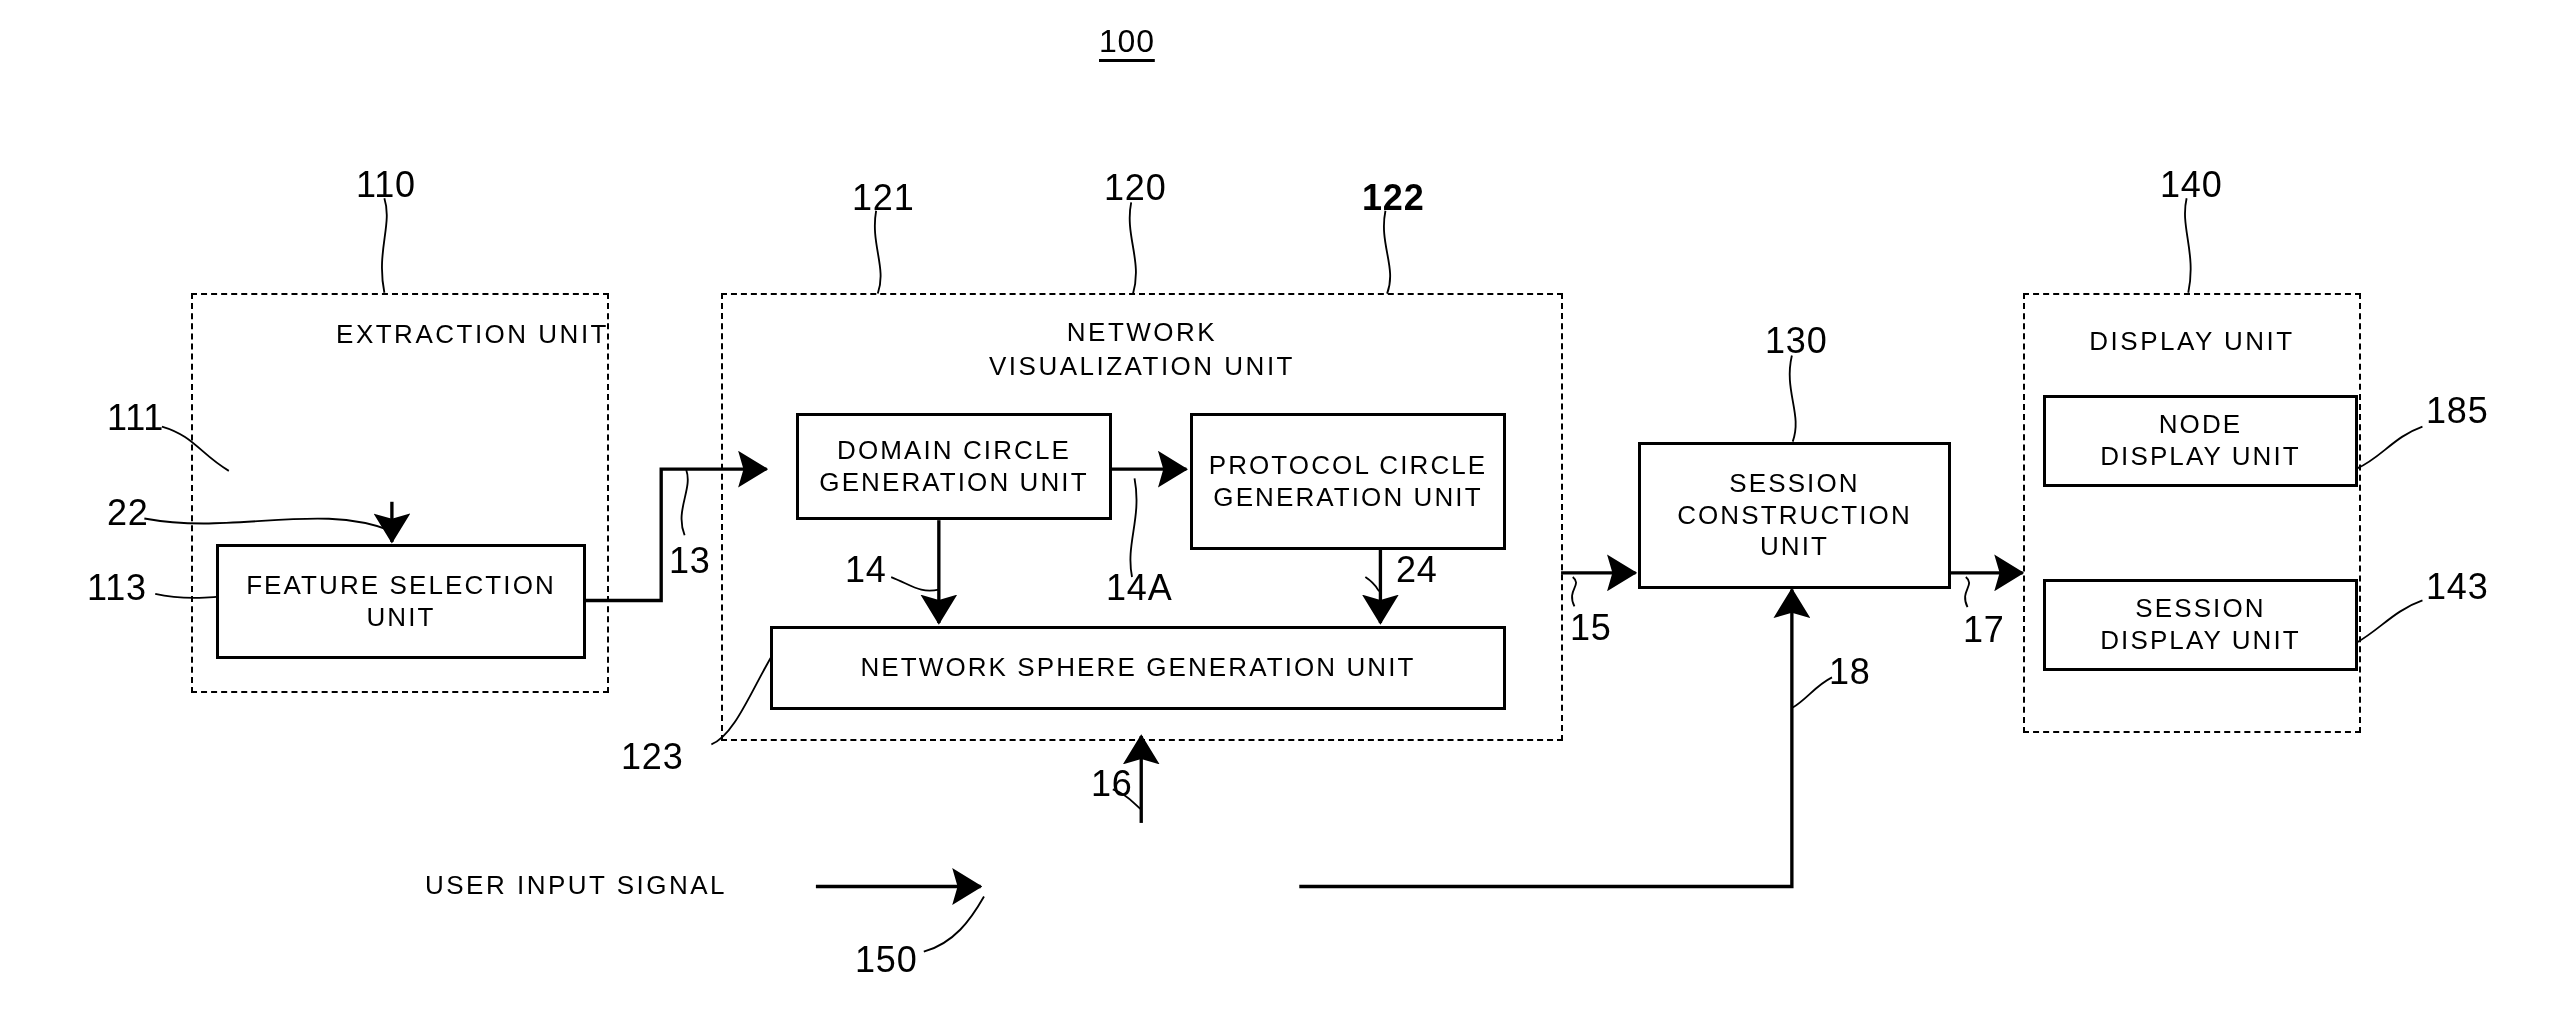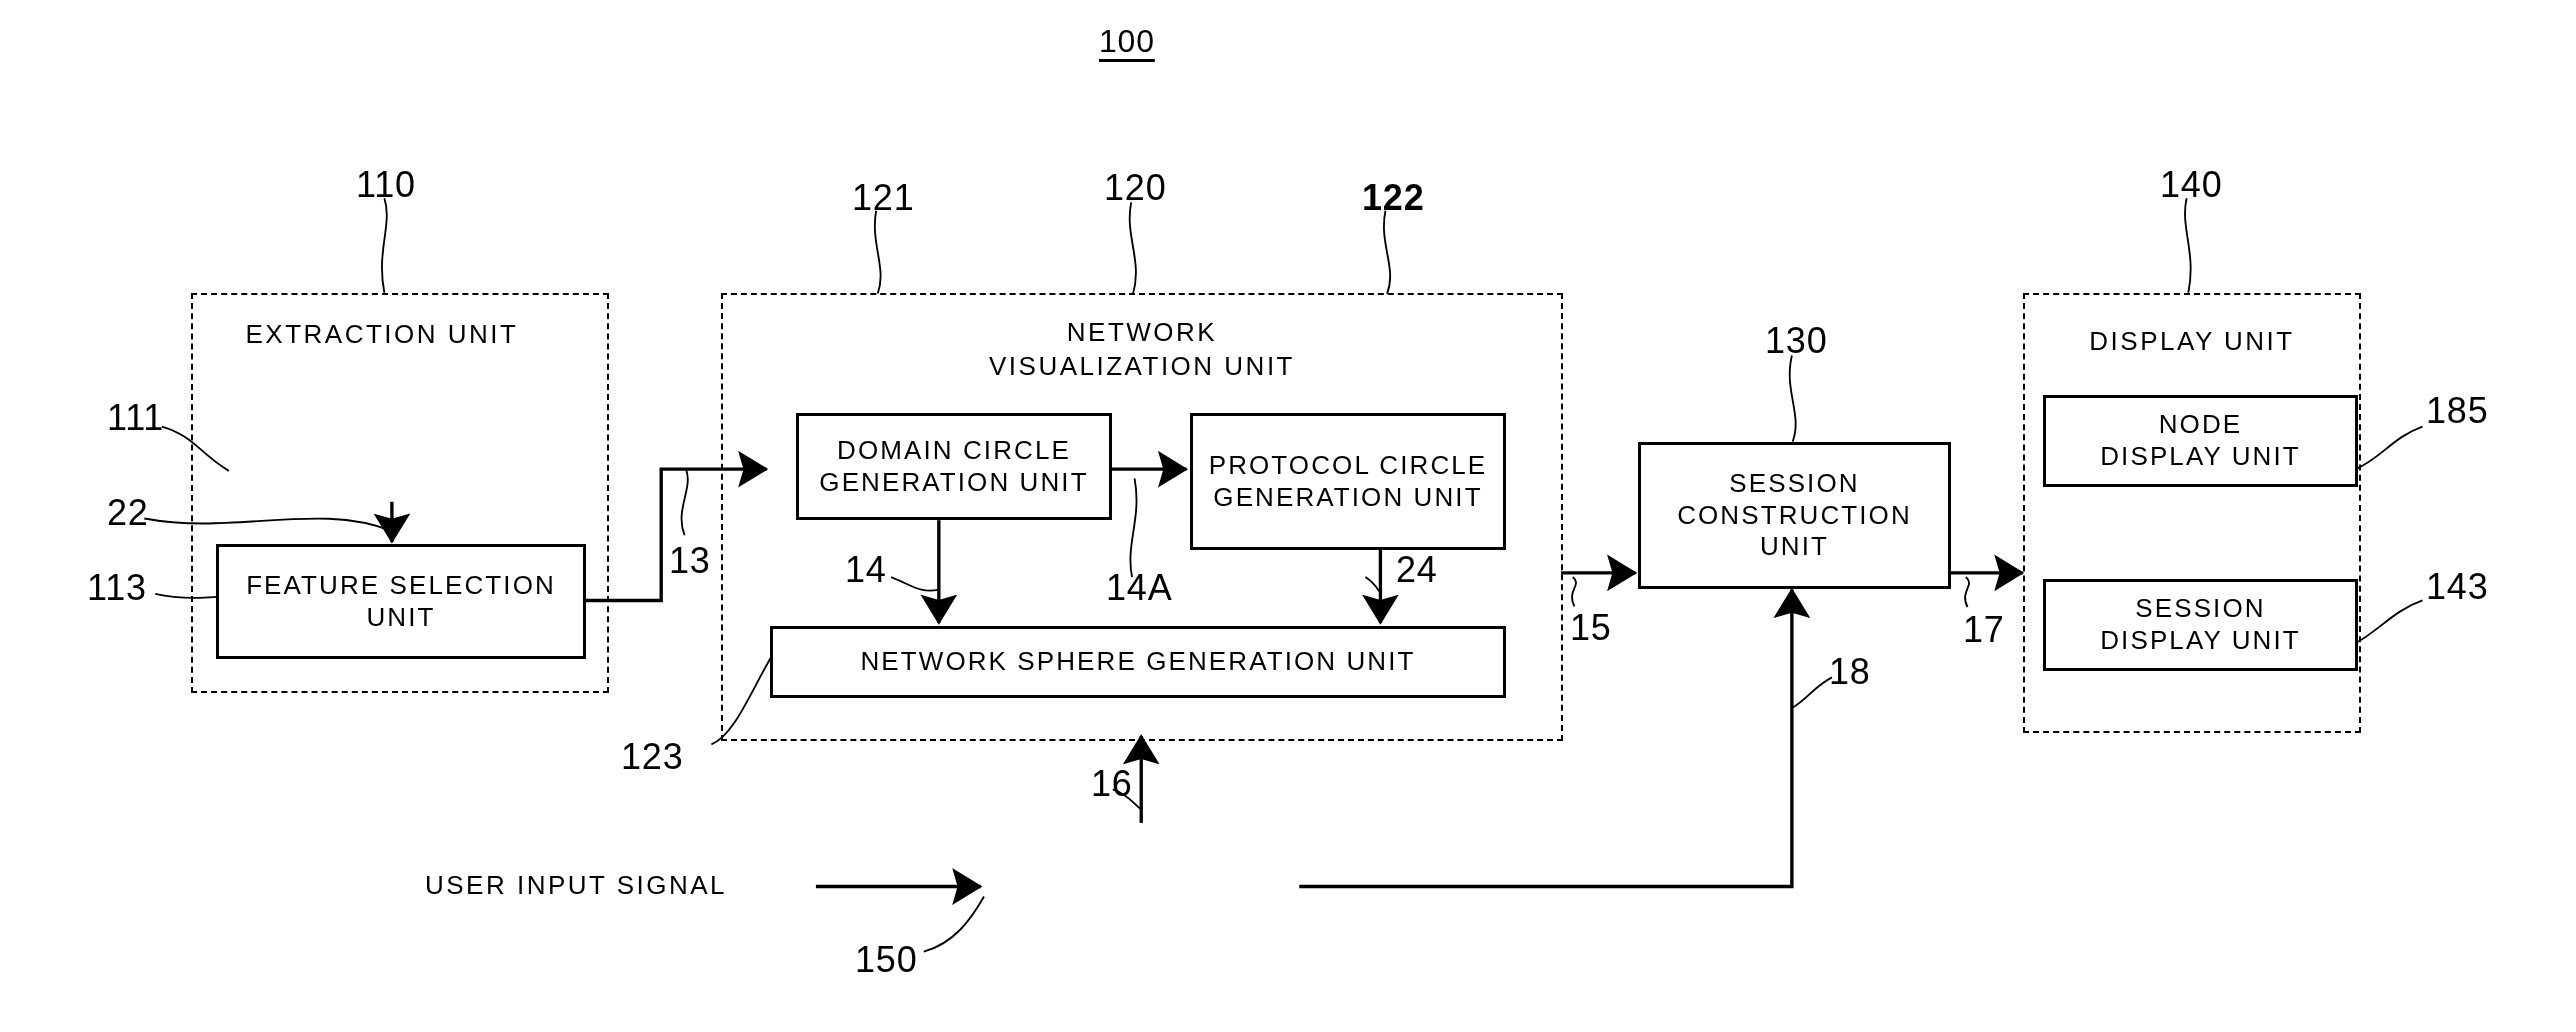--- a/index.html
+++ b/index.html
@@ -149,21 +149,21 @@
     <path d="M2896,510 C2862,522 2846,548 2818,560" fill="none" stroke="#000" stroke-width="2.2"></path>
 
     <path d="M2896,718 C2862,730 2846,752 2818,768" fill="none" stroke="#000" stroke-width="2.2"></path>
 
     <path d="M1104,1138 C1140,1128 1160,1100 1176,1072" fill="none" stroke="#000" stroke-width="2.2"></path>
   </svg>
 
   <div class="ref underlined" style="left:1099px; top:23.4px; font-size:32px;">100</div>
 
   <div class="group-box" style="left:191px; top:293px; width:418px; height:400px;"></div>
-  <div class="group-title" style="left:173px; top:318px; width:418px;">EXTRACTION UNIT</div>
+  <div class="group-title" style="left:191px; top:318px; width:418px;text-align:right;">EXTRACTION UNIT</div>
   <div class="ref" style="left:356px; top:164px;">110</div>
 
   <div class="ref" style="left:107px; top:397px;">111</div>
   <div class="ref" style="left:107px; top:492px;">22</div>
 
   <div class="unit-box" style="left:216px; top:544px; width:370px; height:115px;">
     <span class="unit-label">FEATURE SELECTION
 UNIT</span>
   </div>
   <div class="ref" style="left:87px; top:567px;">113</div>
@@ -186,21 +186,21 @@
 
   <div class="unit-box" style="left:1190px; top:413px; width:316px; height:137px;">
     <span class="unit-label">PROTOCOL CIRCLE
 GENERATION UNIT</span>
   </div>
   <div class="ref" style="left:1362px; top:177px;font-weight:bold;">122</div>
   <div class="ref" style="left:1396px; top:549px;">24</div>
 
   <div class="ref" style="left:1106px; top:567px;">14A</div>
 
-  <div class="unit-box" style="left:770px; top:626px; width:736px; height:72px;">
+  <div class="unit-box" style="left:770px; top:626px; width:736px; height:84px;">
     <span class="unit-label">NETWORK SPHERE GENERATION UNIT</span>
   </div>
   <div class="ref" style="left:621px; top:736px;">123</div>
 
   <div class="ref" style="left:1570px; top:607px;">15</div>
   <div class="ref" style="left:1091px; top:763px;">16</div>
 
   <div class="unit-box" style="left:1638px; top:442px; width:313px; height:147px;">
     <span class="unit-label">SESSION
 CONSTRUCTION

